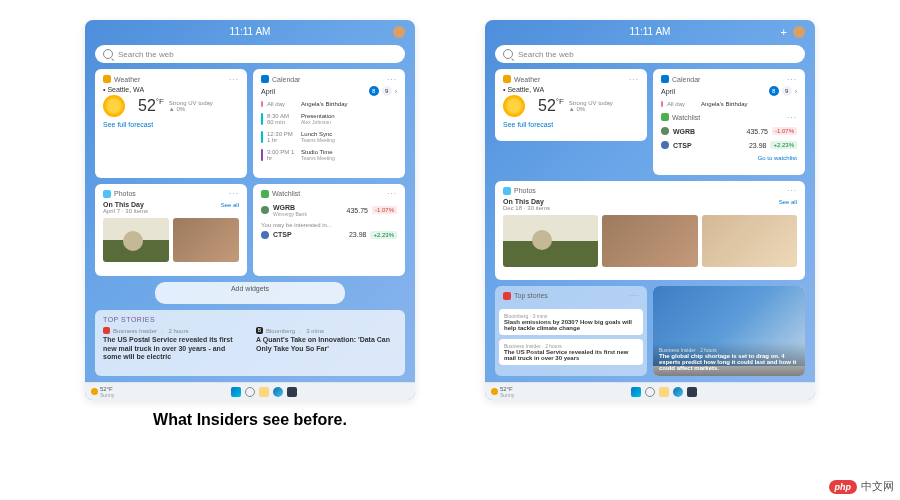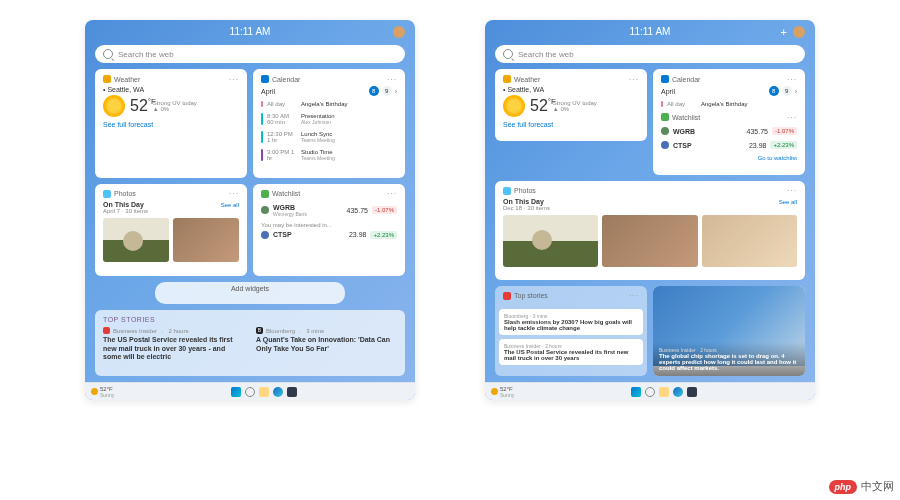--- a/index.html
+++ b/index.html
@@ -19,21 +19,21 @@
 .search .ic { width: 10px; height: 10px; border: 1.4px solid #888; border-radius: 50%; position: relative; }
 .search .ic::after { content: ""; position: absolute; right: -2px; bottom: -2px; width: 3px; height: 1.4px; background: #888; transform: rotate(45deg); }
 .search span { font-size: 8px; color: #888; }
 .grid { flex: 1; padding: 0 10px 6px; display: grid; grid-template-columns: 1fr 1fr; gap: 6px; overflow: hidden; }
 .card { background: #fff; border-radius: 6px; padding: 6px 8px; font-size: 7px; color: #333; display: flex; flex-direction: column; }
 .card.glass { background: rgba(255,255,255,0.7); }
 .card .title { display: flex; align-items: center; gap: 3px; color: #666; font-size: 7px; margin-bottom: 3px; }
 .card .title .micon { width: 8px; height: 8px; border-radius: 2px; }
 .card .more { margin-left: auto; color: #999; letter-spacing: 1px; }
 .weather .loc { font-size: 7px; color: #333; margin-bottom: 2px; }
-.weather .row { display: flex; align-items: center; gap: 5px; }
+.weather .row { display: flex; align-items: center; gap: 13px; }
 .weather .sun { width: 22px; height: 22px; border-radius: 50%; background: radial-gradient(circle, #ffd23f 40%, #ffb400 60%); }
 .weather .temp { font-size: 16px; font-weight: 300; position: relative; }
 .weather .temp .deg { font-size: 8px; position: absolute; top: 0; }
 .weather .link { color: #0078d4; font-size: 7px; margin-top: 4px; }
 .cal .nav { display: flex; align-items: center; gap: 3px; }
 .cal .nav .nb { width: 10px; height: 10px; border-radius: 50%; display: flex; align-items: center; justify-content: center; font-size: 6px; }
 .cal .nav .sel { background: #0078d4; color: #fff; }
 .cal .events { margin-top: 3px; display: flex; flex-direction: column; gap: 2px; }
 .cal .ev { display: flex; gap: 4px; font-size: 6px; padding: 2px 0; }
 .cal .ev .bar { width: 2px; border-radius: 1px; }
@@ -229,20 +229,21 @@
           </div>
     <div class="center">
       <span class="tic" style="background:linear-gradient(135deg,#0078d4,#00bcd4)"></span>
       <span class="tic" style="border:1px solid #888;border-radius:50%"></span>
       <span class="tic" style="background:#ffd680"></span>
       <span class="tic" style="background:linear-gradient(135deg,#0f6cbd,#3cc4e0);border-radius:50%"></span>
       <span class="tic" style="background:#2f3a4a"></span>
     </div>
   </div>
 </div>
+<div class="caption">What Insiders see before.</div>
 </div>
 
 <div class="panel-wrap">
 <div class="panel">
   <div class="header">
     <span class="time">11:11 AM</span>
     <span class="plus">+</span>
     <span class="avatar"></span>
   </div>
   <div class="search">

